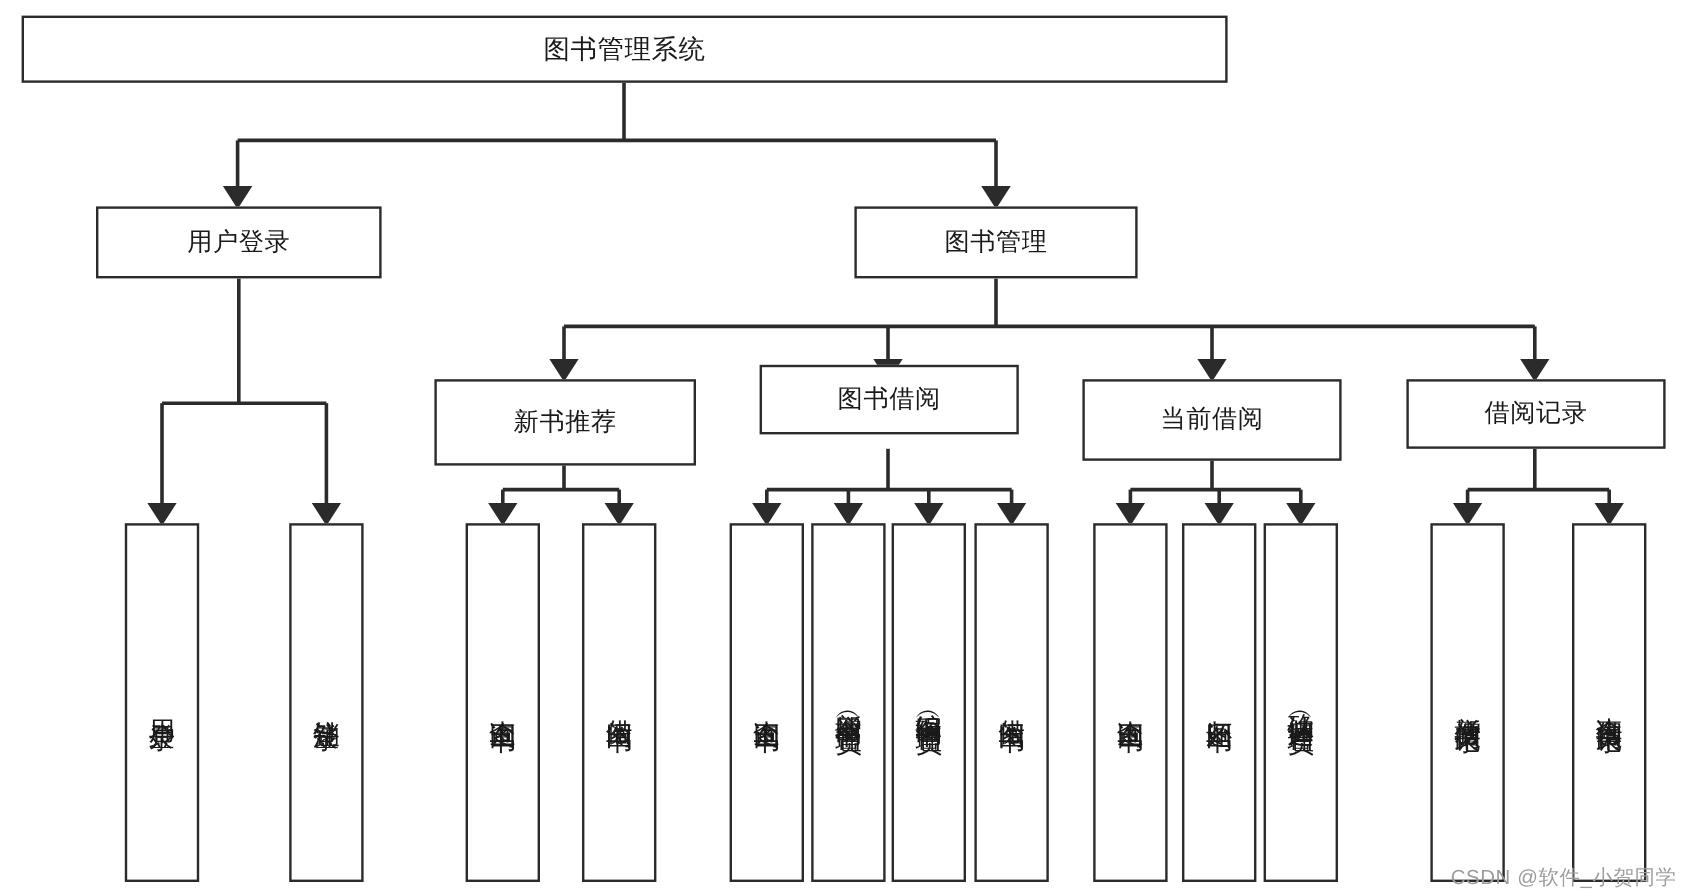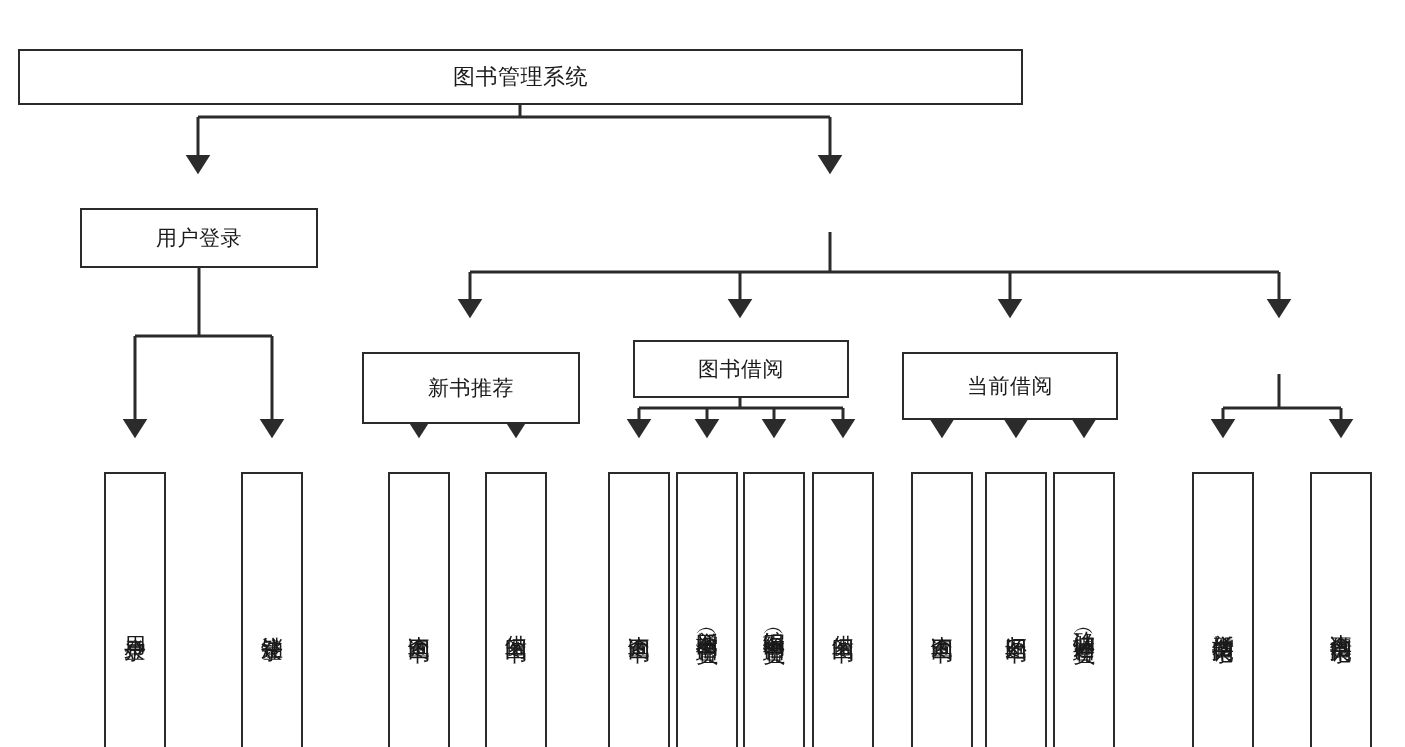--- a/index.html
+++ b/index.html
@@ -28,21 +28,20 @@
   .node {
     position: absolute;
     box-sizing: border-box;
     border: 2px solid #2b2b2b;
     background: #ffffff;
     display: flex;
     align-items: center;
     justify-content: center;
     color: #1a1a1a;
     line-height: 1.18;
-    margin-top: 36px;
   }
   .node.h {
     font-size: 21px;
     letter-spacing: 0.5px;
   }
   .node.root {
     font-size: 22px;
   }
   .node.v {
     writing-mode: vertical-rl;
@@ -124,29 +123,35 @@
     </g>
   </svg>
 
   <div class="node h root" style="left:18px; top:13px; width:1005px; height:56px;">
     <span>图书管理系统</span>
   </div>
 
   <div class="node h" style="left:80px; top:172px; width:238px; height:60px;">
     <span>用户登录</span>
   </div>
+  <div class="node h" style="left:712px; top:172px; width:236px; height:60px;">
+    <span>图书管理</span>
+  </div>
 
   <div class="node h" style="left:362px; top:316px; width:218px; height:72px;">
     <span>新书推荐</span>
   </div>
   <div class="node h" style="left:633px; top:304px; width:216px; height:58px;">
     <span>图书借阅</span>
   </div>
   <div class="node h" style="left:902px; top:316px; width:216px; height:68px;">
     <span>当前借阅</span>
+  </div>
+  <div class="node h" style="left:1172px; top:316px; width:216px; height:58px;">
+    <span>借阅记录</span>
   </div>
 
   <div class="node v" style="left:104px; top:436px; width:62px; height:299px;">
     <span class="vlabel">用户登录</span>
   </div>
   <div class="node v" style="left:241px; top:436px; width:62px; height:299px;">
     <span class="vlabel">注销登录</span>
   </div>
 
   <div class="node v" style="left:388px; top:436px; width:62px; height:299px;">
@@ -179,14 +184,15 @@
     <span class="vlabel">确认归还（管理员）</span>
   </div>
 
   <div class="node v" style="left:1192px; top:436px; width:62px; height:299px;">
     <span class="vlabel">新增借阅记录</span>
   </div>
   <div class="node v" style="left:1310px; top:436px; width:62px; height:299px;">
     <span class="vlabel">查询借阅记录</span>
   </div>
 
+  <div class="watermark">CSDN @软件_小贺同学</div>
 
 </div>
 
 </body></html>

